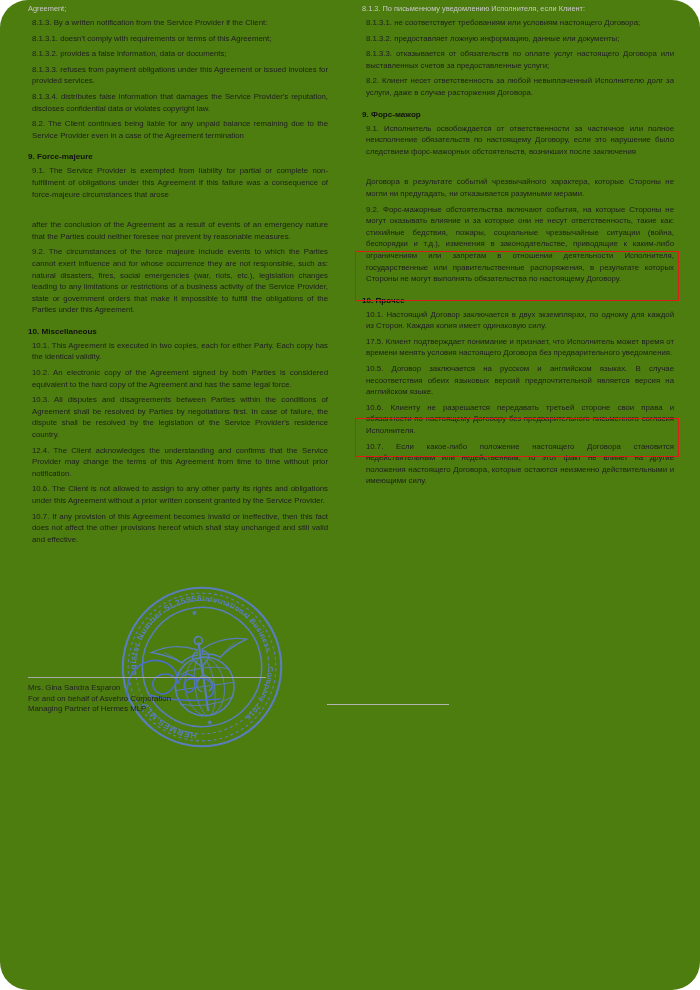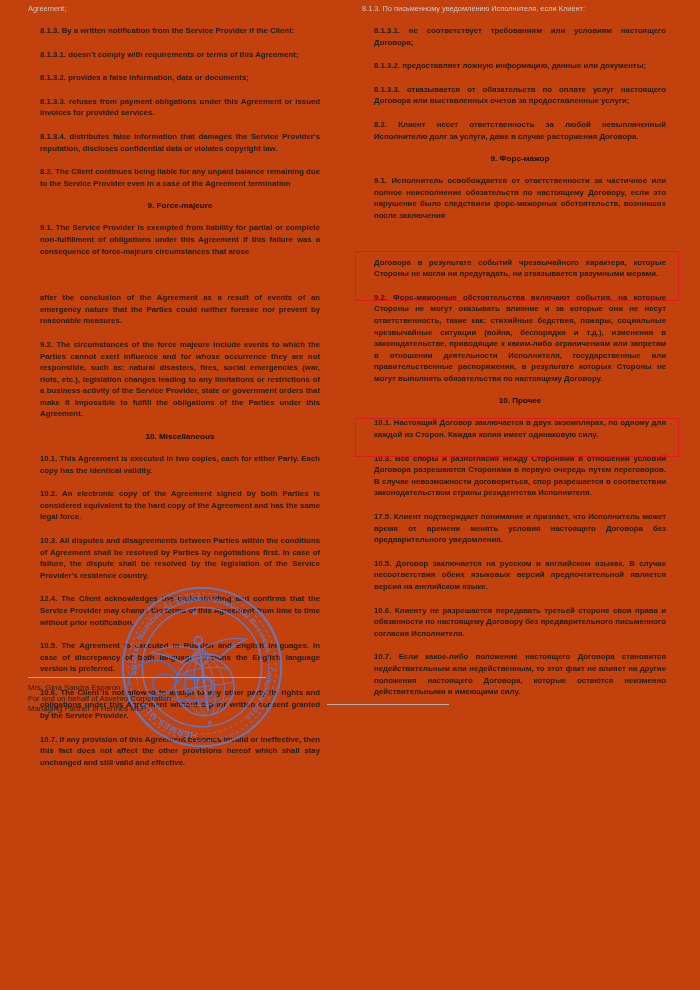--- a/index.html
+++ b/index.html
@@ -8,22 +8,23 @@
     background: #ffffff;
   }
   body {
     font-family: "Liberation Sans", sans-serif;
     color: #1b1b1b;
   }
   #page {
     position: relative;
     width: 700px;
     height: 990px;
-    background: #c2410c;
+    background: #4d7c0f;
     overflow: hidden;
+    border-radius: 28px;
   }
   .columns {
     position: absolute;
     top: 0;
     left: 0;
     width: 700px;
     display: flex;
     gap: 0;
   }
   .col {
@@ -41,30 +42,29 @@
     color: #c9c9c9;
     text-align: justify;
     overflow: hidden;
     height: 9px;
     margin: 4px 0 1px 0;
     white-space: nowrap;
   }
   p.cl {
     font-size: 7.8px;
     line-height: 11.6px;
-    margin: 12px;
+    margin: 4px;
     text-align: justify;
     text-justify: inter-word;
     color: #1e1e1e;
-    font-weight: bold;
   }
   .heading {
     font-size: 8.1px;
     font-weight: bold;
-    text-align: center;
+    text-align: left;
     margin: 11px 0 3px 0;
     color: #111;
   }
   .gap {
     height: 11px;
   }
   
   .redbox {
     position: absolute;
     border: 1.6px solid #e01b1b;
@@ -167,21 +167,20 @@
       <div class="gap"></div>
       <p class="cl">after the conclusion of the Agreement as a result of events of an emergency nature that the Parties could neither foresee nor prevent by reasonable measures.</p>
       <p class="cl">9.2. The circumstances of the force majeure include events to which the Parties cannot exert influence and for whose occurrence they are not responsible, such as: natural disasters, fires, social emergencies (war, riots, etc.), legislation changes leading to any limitations or restrictions of a business activity of the Service Provider, state or government orders that make it impossible to fulfill the obligations of the Parties under this Agreement.</p>
 
       <div class="heading">10. Miscellaneous</div>
 
       <p class="cl">10.1. This Agreement is executed in two copies, each for either Party. Each copy has the identical validity.</p>
       <p class="cl">10.2. An electronic copy of the Agreement signed by both Parties is considered equivalent to the hard copy of the Agreement and has the same legal force.</p>
       <p class="cl">10.3. All disputes and disagreements between Parties within the conditions of Agreement shall be resolved by Parties by negotiations first. In case of failure, the dispute shall be resolved by the legislation of the Service Provider's residence country.</p>
       <p class="cl">12.4. The Client acknowledges the understanding and confirms that the Service Provider may change the terms of this Agreement from time to time without prior notification.</p>
-      <p class="cl">10.5. The Agreement is executed in Russian and English languages. In case of discrepancy of both language versions the English language version is preferred.</p>
       <p class="cl">10.6. The Client is not allowed to assign to any other party its rights and obligations under this Agreement without a prior written consent granted by the Service Provider.</p>
       <p class="cl">10.7. If any provision of this Agreement becomes invalid or ineffective, then this fact does not affect the other provisions hereof which shall stay unchanged and still valid and effective.</p>
     </div>
 
     <div class="col right">
 
       <div class="cutoff">8.1.3. По письменному уведомлению Исполнителя, если Клиент:</div>
 
       <p class="cl">8.1.3.1. не соответствует требованиям или условиям настоящего Договора;</p>
       <p class="cl">8.1.3.2. предоставляет ложную информацию, данные или документы;</p>
@@ -191,21 +190,20 @@
       <div class="heading">9. Форс-мажор</div>
 
       <p class="cl">9.1. Исполнитель освобождается от ответственности за частичное или полное неисполнение обязательств по настоящему Договору, если это нарушение было следствием форс-мажорных обстоятельств, возникших после заключения</p>
       <div class="gap"></div>
       <p class="cl">Договора в результате событий чрезвычайного характера, которые Стороны не могли ни предугадать, ни отказывается разумными мерами.</p>
       <p class="cl">9.2. Форс-мажорные обстоятельства включают события, на которые Стороны не могут оказывать влияние и за которые они не несут ответственность, такие как: стихийные бедствия, пожары, социальные чрезвычайные ситуации (война, беспорядки и т.д.), изменения в законодательстве, приводящие к каким-либо ограничениям или запретам в отношении деятельности Исполнителя, государственные или правительственные распоряжения, в результате которых Стороны не могут выполнять обязательства по настоящему Договору.</p>
 
       <div class="heading">10. Прочее</div>
 
       <p class="cl">10.1. Настоящий Договор заключается в двух экземплярах, по одному для каждой из Сторон. Каждая копия имеет одинаковую силу.</p>
-      <p class="cl">10.3. Все споры и разногласия между Сторонами в отношении условий Договора разрешаются Сторонами в первую очередь путем переговоров. В случае невозможности договориться, спор разрешается в соответствии законодательством страны резидентства Исполнителя.</p>
       <p class="cl">17.5. Клиент подтверждает понимание и признает, что Исполнитель может время от времени менять условия настоящего Договора без предварительного уведомления.</p>
       <p class="cl">10.5. Договор заключается на русском и английском языках. В случае несоответствия обеих языковых версий предпочтительной является версия на английском языке.</p>
       <p class="cl">10.6. Клиенту не разрешается передавать третьей стороне свои права и обязанности по настоящему Договору без предварительного письменного согласия Исполнителя.</p>
       <p class="cl">10.7. Если какое-либо положение настоящего Договора становится недействительным или недейственным, то этот факт не влияет на другие положения настоящего Договора, которые остаются неизменно действительными и имеющими силу.</p>
     </div>
   </div>
 
   <div class="redbox" id="redbox-force-majeure"></div>
   <div class="redbox" id="redbox-clause-104"></div>
 

